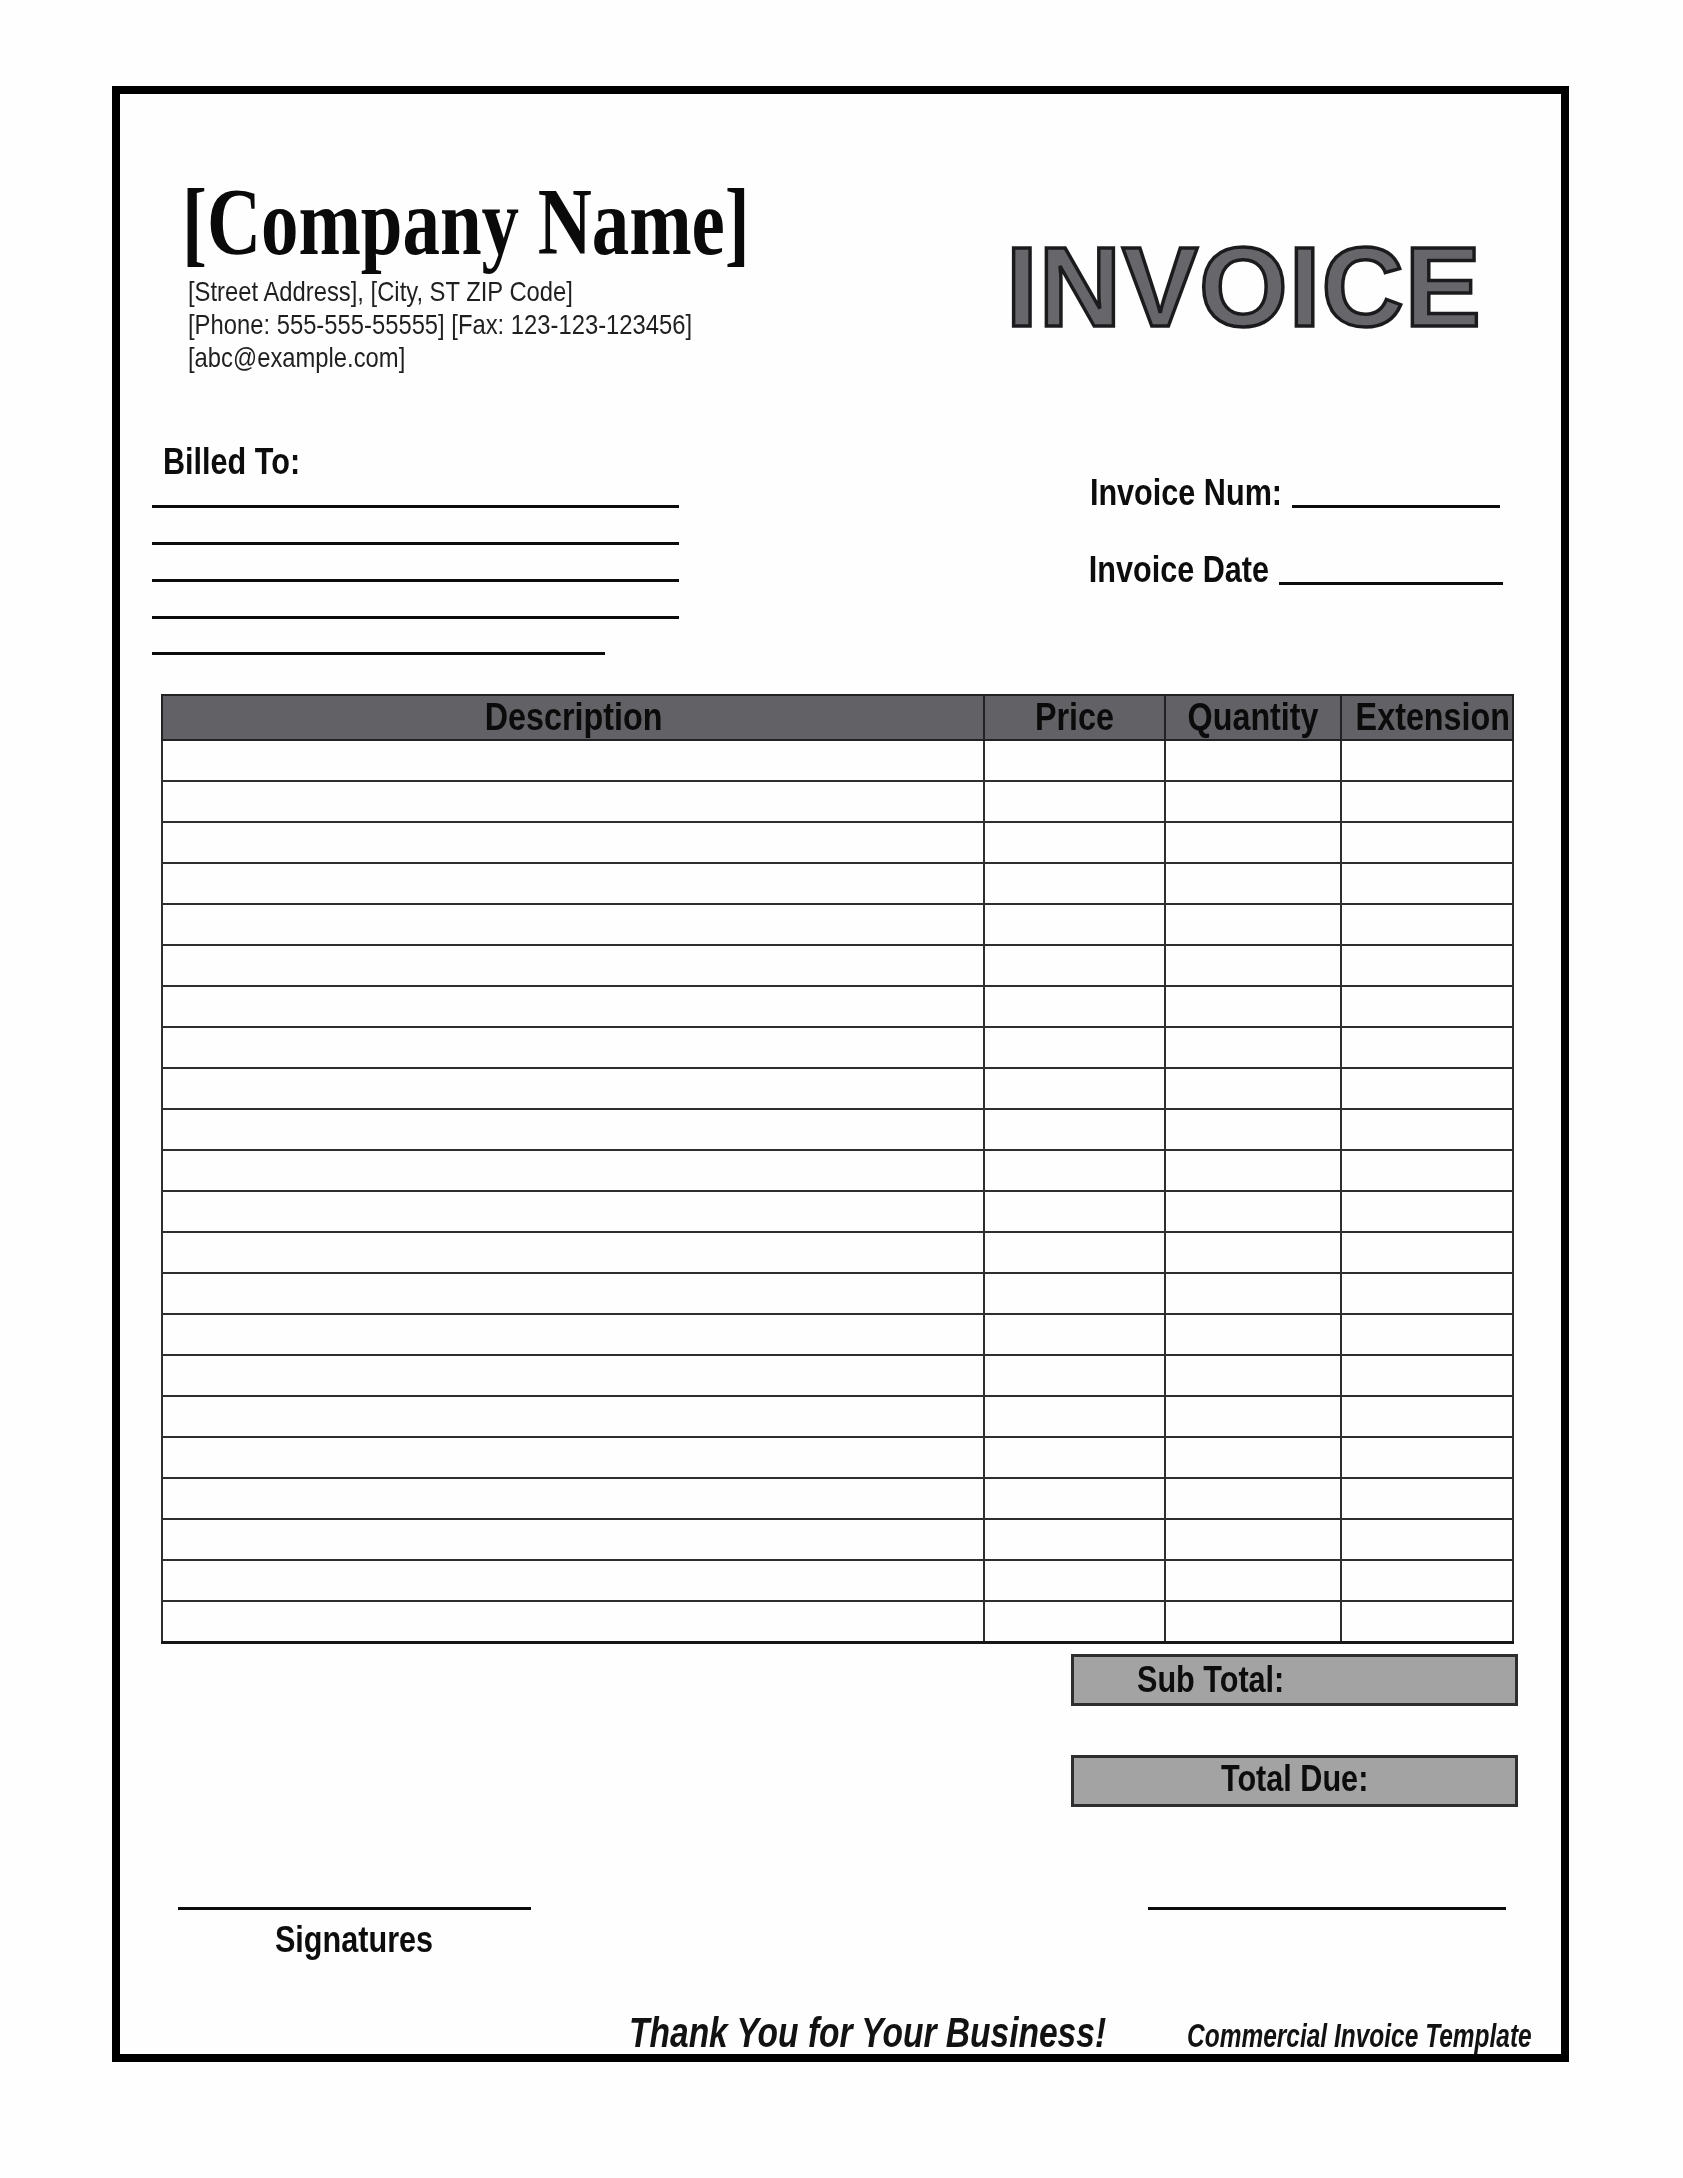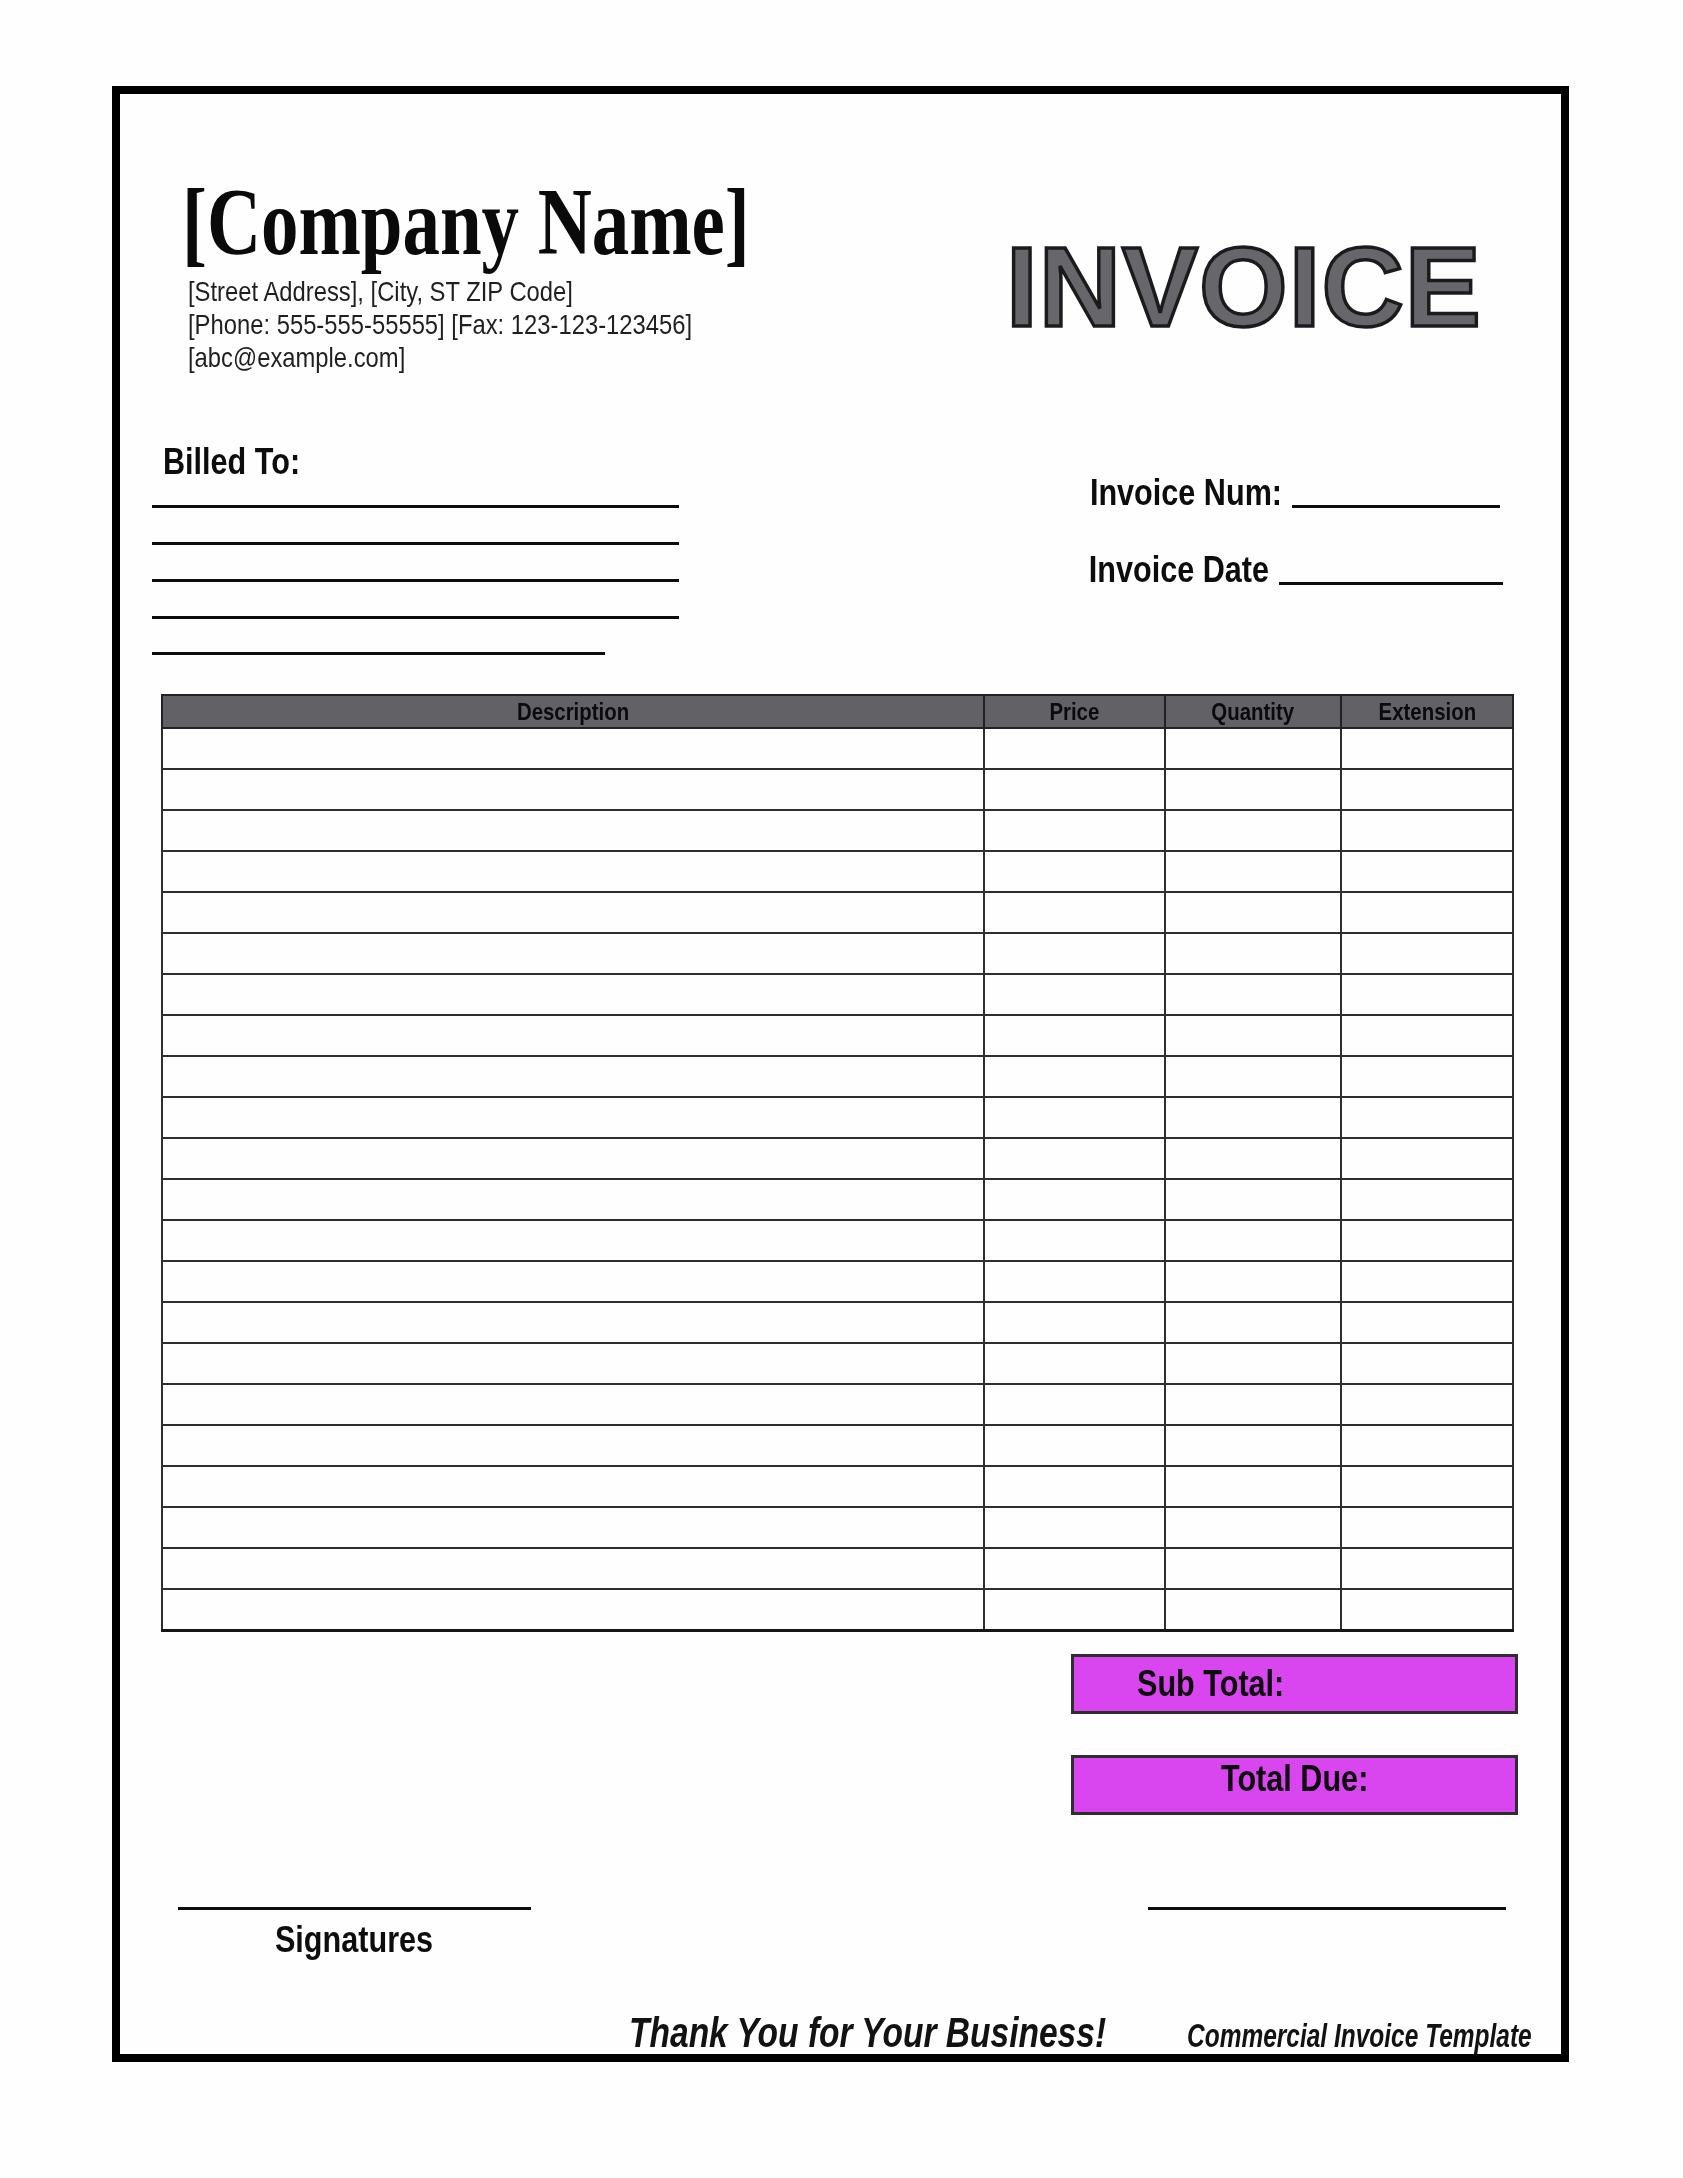--- a/index.html
+++ b/index.html
@@ -37,30 +37,30 @@
   .field-label { font-size:36px; font-weight:bold; color:#0d0d0d; margin-bottom:-6px; }
   .field-line { height:0; border-bottom:3px solid #0c0c0c; margin-left:10px; }
 
   
   table.items {
     position:absolute; left:161px; top:694px; width:1353px;
     border-collapse:collapse; table-layout:fixed;
   }
   table.items th {
     height:33px; background:#616166; border:2px solid #222224;
-    font-size:24px; font-weight:bold; color:#0b0b0b; text-align:center; vertical-align:middle;
+    font-size:38px; font-weight:bold; color:#0b0b0b; text-align:center; vertical-align:middle;
     overflow:hidden;
   }
   table.items th span { display:inline-block; transform:scaleX(0.85); transform-origin:center; white-space:nowrap; }
   table.items td { height:41px; border:2px solid #2e2e30; background:#fefefe; }
   table.items tr:last-child td { border-bottom:3px solid #161616; }
 
   
   .total-box {
-    left:1071px; width:447px; height:60px; border:3px solid #2e2e30; background:#d946ef;
+    left:1071px; width:447px; height:52px; border:3px solid #2e2e30; background:#a3a3a3;
     display:flex; align-items:center;
   }
   .total-label { width:62%; text-align:center; font-size:36px; font-weight:bold; color:#0d0d0d; }
   .total-value { width:38%; height:100%; }
 
   
   .sig-line { height:0; border-bottom:3px solid #0c0c0c; }
   .sig-label { font-size:36px; font-weight:bold; color:#0d0d0d; text-align:center; }
 
   

